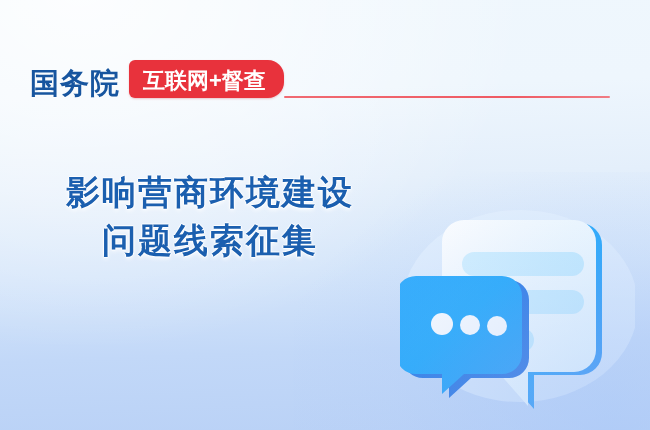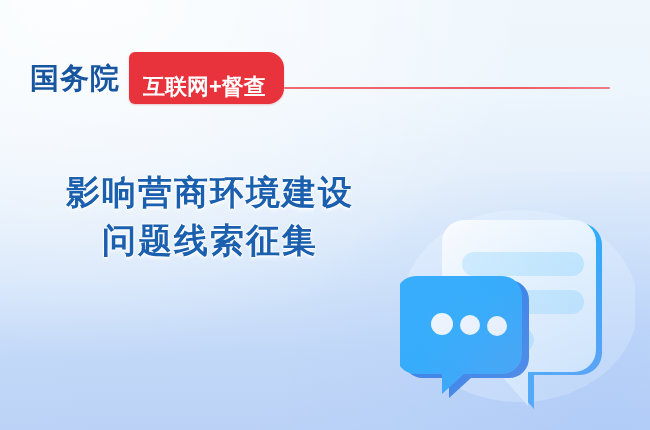--- a/index.html
+++ b/index.html
@@ -57,36 +57,36 @@
   }
 
   
   .header {
     position: absolute;
     left: 30px;
     top: 58px;
     right: 40px;
     height: 40px;
     display: flex;
-    align-items: center;
+    align-items: flex-end;
   }
   .gov-label {
     font-size: 29px;
     font-weight: bold;
     color: #17559f;
     letter-spacing: 1px;
     line-height: 1;
     white-space: nowrap;
     text-shadow: 0 1px 0 rgba(255,255,255,0.6);
   }
   .badge {
     margin-left: 9px;
     background: #e8323c;
     border-radius: 6px 16px 16px 6px;
-    padding: 24px 18px 7px 14px;
+    padding: 10px 18px 7px 14px;
     display: flex;
     align-items: center;
     height: 21px;
     box-shadow: 0 1px 2px rgba(200,40,50,0.25);
   }
   .badge-text {
     font-size: 22px;
     font-weight: bold;
     color: #ffffff;
     letter-spacing: 0px;

